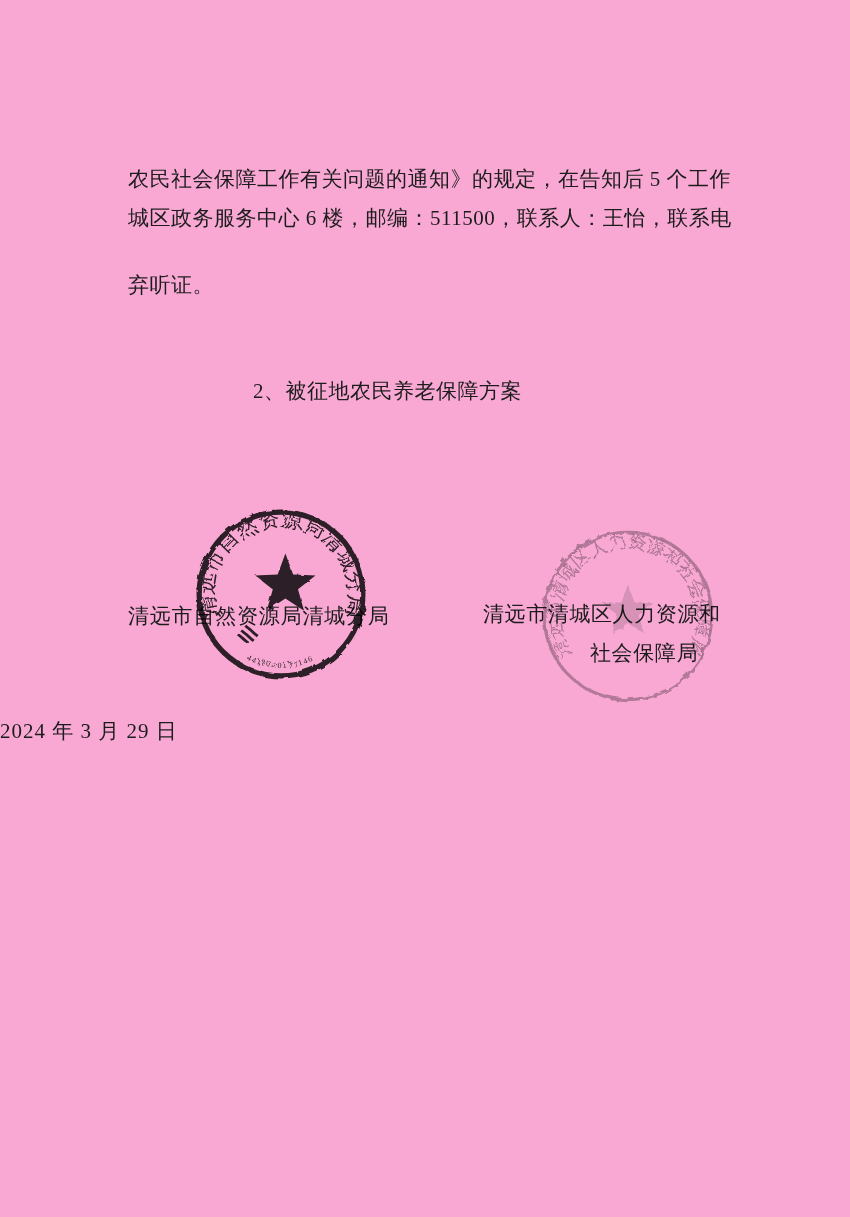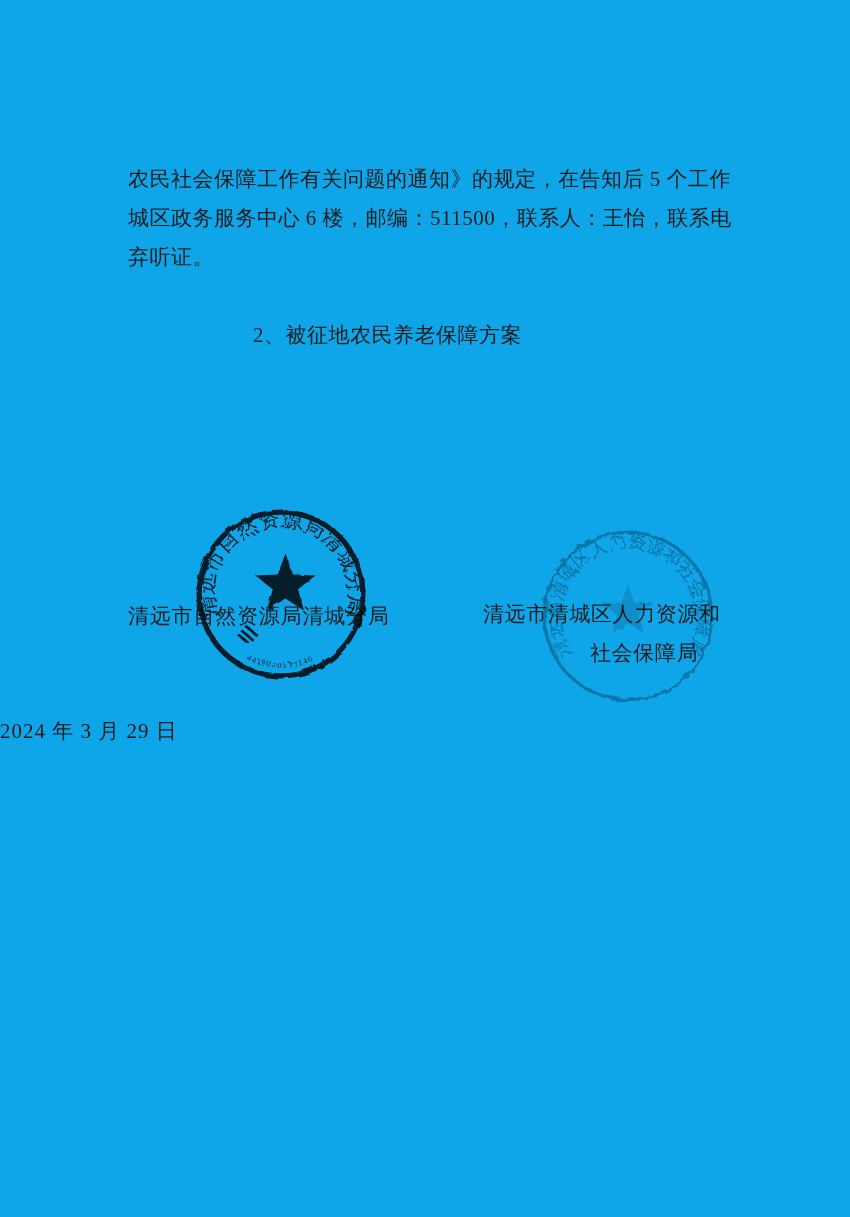--- a/index.html
+++ b/index.html
@@ -6,21 +6,21 @@
   html, body {
     margin: 0;
     padding: 0;
     background: #ffffff;
     font-family: "Liberation Serif", "DejaVu Serif", serif;
   }
   #page {
     position: relative;
     width: 850px;
     height: 1217px;
-    background: #0ea5e9;
+    background: #f9a8d4;
     overflow: hidden;
     color: #1c1c1c;
   }
   
   #body-text {
     position: absolute;
     left: 128px;
     top: 160px;
     width: 597px;
     font-size: 21px;
@@ -34,20 +34,21 @@
     white-space: nowrap;
     width: 597px;
     height: 39px;
     overflow: visible;
   }
   .jline.tight { letter-spacing: -0.4px; }
   .plainline {
     height: 39px;
     white-space: nowrap;
     letter-spacing: 0.5px;
+    margin-top: 28px;
   }
   .indent-2 { padding-left: 44px; }
   .attach-2 { padding-left: 125px; }
   .blank-line { height: 39px; }
 
   
   #sig-left {
     position: absolute;
     left: 128px;
     top: 597px;

